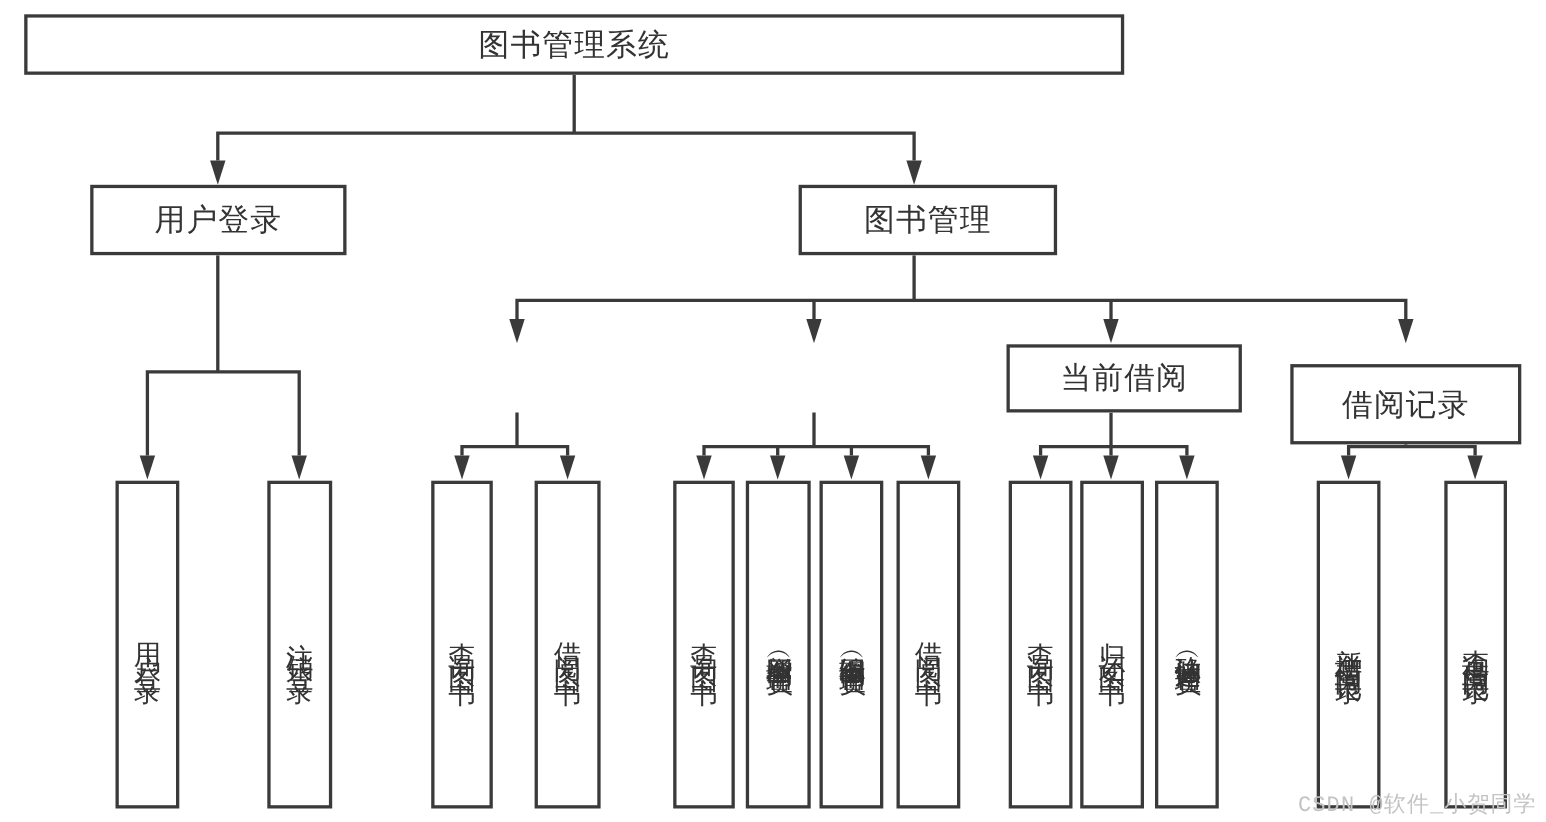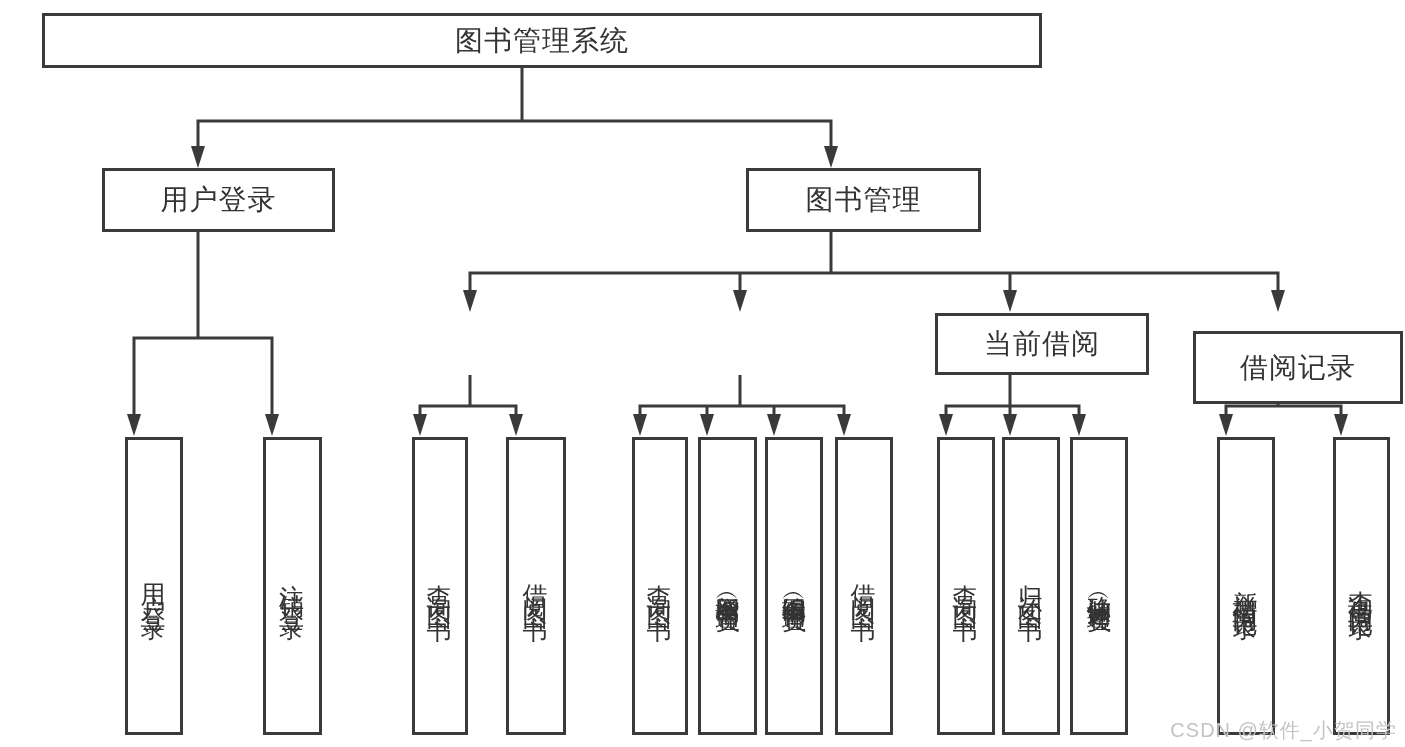--- a/index.html
+++ b/index.html
@@ -24,39 +24,39 @@
     box-sizing:border-box;
     background:#fff;
     border:3px solid var(--line);
     color:var(--text);
     display:flex;
     align-items:center;
     justify-content:center;
     font-size:28px;
     letter-spacing:1px;
     white-space:nowrap;
-    margin-left:20px;
   }
   .leaf{
     top:437px;height:298px;
     font-size:25px;
     writing-mode:vertical-rl;
     text-orientation:mixed;
     letter-spacing:0.45em;
     white-space:normal;
   }
   .leaf.mid{letter-spacing:0.22em;}
   .leaf.long{letter-spacing:0.08em;font-size:24px;}
   #watermark{
     position:absolute;
     right:8px;bottom:3px;
     font-size:20px;
     color:var(--wm);
     letter-spacing:1px;
     z-index:5;
+    font-family:Liberation Mono, monospace;
   }
 </style>
 </head>
 <body>
 
 <div id="stage">
 
   <svg id="wires" viewBox="0 0 1405 747" xmlns="http://www.w3.org/2000/svg">
     <path class="connector" d="M522 68 V121 M198 121 H831 M198 119.5 V146 M831 119.5 V146"></path>
     <path class="connector" d="M198 232 V338 M134 338 H272 M134 336.5 V414 M272 336.5 V414"></path>

